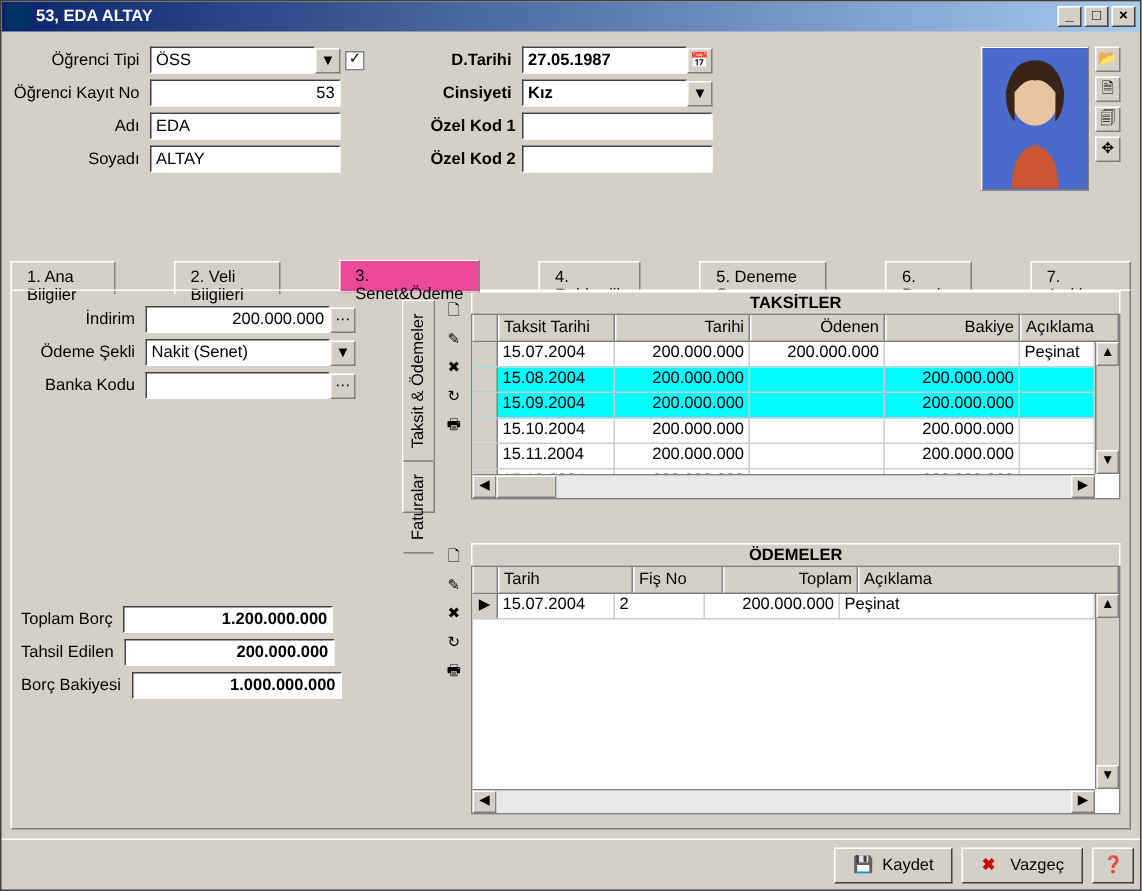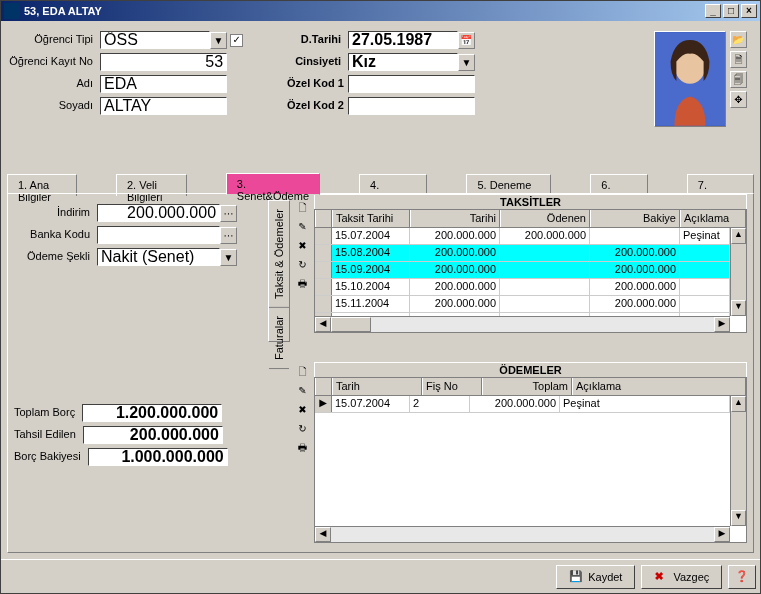--- a/index.html
+++ b/index.html
@@ -11,21 +11,21 @@
     color: #000;
   }
   .window { width: 761px; height: 594px; background: #d4d0c8; border: 1px solid #404040; position: relative; overflow: hidden; }
   .titlebar { height: 20px; background: linear-gradient(to right, #0a246a, #a6caf0); color: #fff; display: flex; align-items: center; padding: 0 3px; font-weight: bold; }
   .titlebar .ticon { width: 16px; height: 16px; margin-right: 4px; background:#003366; display:inline-block; }
   .titlebar .ttext { flex: 1; }
   .titlebar .tbtn { width: 16px; height: 14px; background: #d4d0c8; border: 1px solid #fff; border-right-color:#404040; border-bottom-color:#404040; margin-left:2px; text-align:center; line-height:12px; color:#000; font-family: Arial; font-size:10px; cursor: default;}
   .client { position: absolute; top:20px; bottom:0; left:0; right:0; padding: 6px 6px 36px 6px;}
   .row { display: block; margin-bottom: 4px; white-space: nowrap;}
   .lbl { display: inline-block; text-align: right; padding-right: 4px; }
-  .field { display:inline-block; background:#fff; border: 1px solid #808080; border-top-color:#404040; border-left-color:#404040; border-right-color:#fff; border-bottom-color:#fff; height:18px; line-height:16px; padding:0 3px; vertical-align:middle; overflow:hidden; font-size:16px;}
+  .field { display:inline-block; background:#fff; border: 1px solid #808080; border-top-color:#404040; border-left-color:#404040; border-right-color:#fff; border-bottom-color:#fff; height:18px; line-height:16px; padding:0 3px; vertical-align:middle; overflow:hidden; font-size:11px;}
   .btn3d { display:inline-block; width:17px; height:17px; background:#d4d0c8; border:1px solid #fff; border-right-color:#808080; border-bottom-color:#808080; text-align:center; vertical-align:middle; font-size:10px; line-height:15px; cursor:default;}
   .chk { display:inline-block; width:13px; height:13px; background:#fff; border:1px solid #808080; vertical-align:middle; text-align:center; line-height:10px; font-size:10px;}
 
   .top-section { position: relative; height: 122px; }
   .col-left { position:absolute; left:0; top:4px; width:260px;}
   .col-mid { position:absolute; left:280px; top:4px; width:220px;font-weight:bold;}
   .photo { position:absolute; right:28px; top:4px; width:72px; height:96px; border:1px solid #fff; border-right-color:#808080; border-bottom-color:#808080; background:#3a58b8;}
   .photo svg { width:100%; height:100%;}
   .side-icons { position:absolute; right:4px; top:4px; width:20px;}
   .side-icons .btn3d { display:block; margin-bottom:3px;}
@@ -151,26 +151,26 @@
     </div>
 
     <div class="tabbody">
 
       <div class="pay-left">
         <div class="row">
           <span class="lbl">İndirim</span>
           <span class="field" style="width:123px">200.000.000</span><span class="btn3d">⋯</span>
         </div>
         <div class="row">
+          <span class="lbl">Ödeme Şekli</span>
+          <span class="field" style="width:123px;text-align:left">Nakit (Senet)</span><span class="btn3d">▼</span>
+        </div>
+        <div class="row">
           <span class="lbl">Banka Kodu</span>
           <span class="field" style="width:123px;text-align:left"></span><span class="btn3d">⋯</span>
-        </div>
-        <div class="row">
-          <span class="lbl">Ödeme Şekli</span>
-          <span class="field" style="width:123px;text-align:left">Nakit (Senet)</span><span class="btn3d">▼</span>
         </div>
       </div>
 
       <div class="totals">
         <div class="row">
           <span class="lbl">Toplam Borç</span>
           <span class="field">1.200.000.000</span>
         </div>
         <div class="row">
           <span class="lbl">Tahsil Edilen</span>

